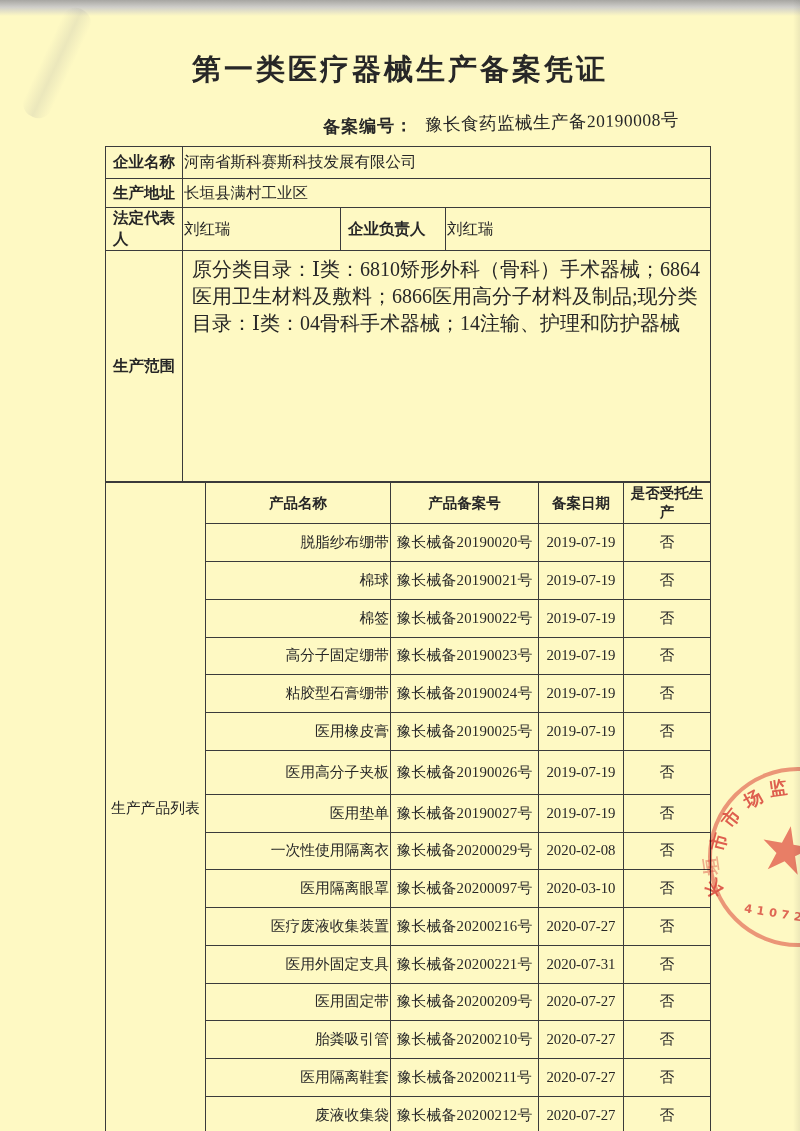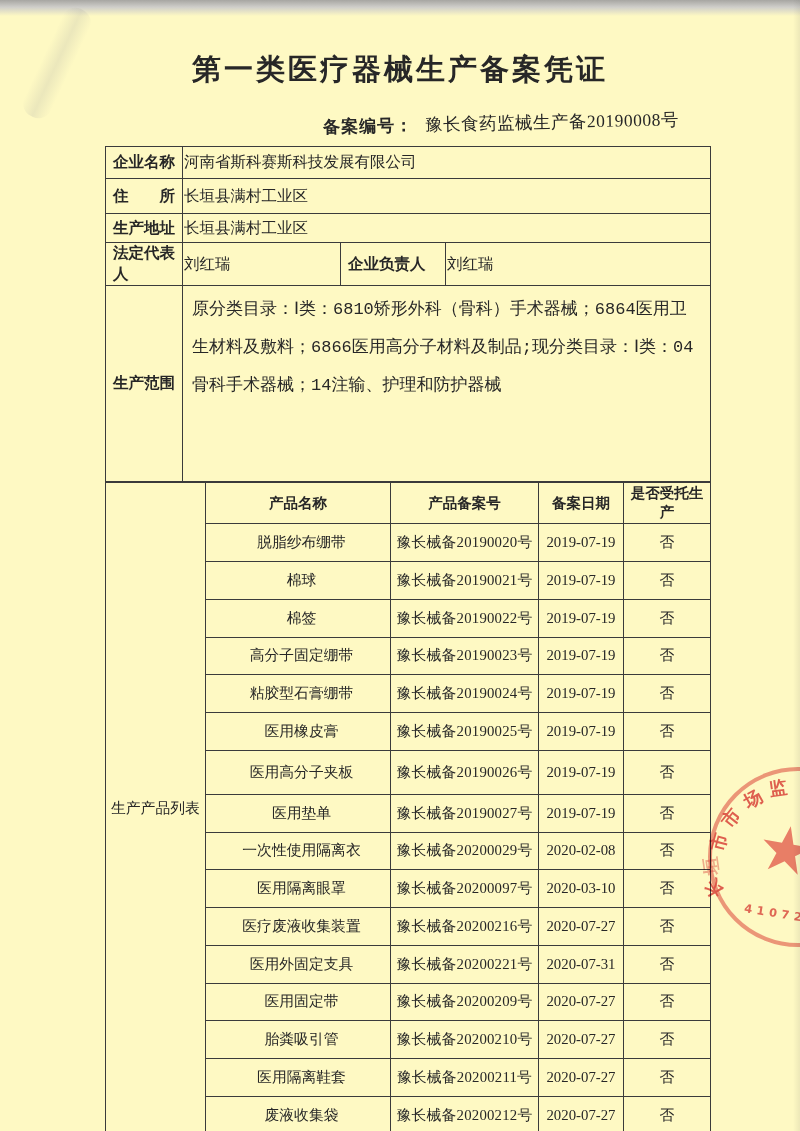--- a/index.html
+++ b/index.html
@@ -33,28 +33,28 @@
   .record-label { font-size:17px; font-weight:700; letter-spacing:1px; }
   .record-value { font-size:17.5px; margin-left:12px; letter-spacing:0.5px; }
 
   table { border-collapse:collapse; table-layout:fixed; }
   td { border:1.7px solid #3b3b3b; font-size:15.5px; overflow:hidden; }
 
   .info-table { position:absolute; left:105px; top:146px; width:605px; height:336px; }
   .info-table .lbl { font-weight:700; padding:0 4px 0 7px; }
   .info-table .val { }
   .info-table .scope-cell {
-    vertical-align:top; padding:5px 8px 0 9px; line-height:38px; font-size:17px;font-family:Liberation Mono, monospace;
+    vertical-align:top; padding:5px 8px 0 9px; line-height:27px; font-size:20px;
   }
 
   .product-table { position:absolute; left:105px; top:482px; width:605px; height:633px; }
   .product-table td { font-size:14.8px; }
   .section-lbl { font-weight:400; font-size:15px; padding-left:5px; vertical-align:middle;margin-top:17px; }
   .product-table .hdr { font-weight:700; text-align:center; font-size:14.5px; height:29px; }
-  .c-name { text-align:center; padding-left:8px; }
+  .c-name { text-align:right; padding-left:8px; }
   .c-regno { text-align:center; letter-spacing:0.2px; }
   .c-date { text-align:center; font-size:14.2px; }
   .c-entrust { text-align:center; }
 
   .stamp { position:absolute; inset:0; mix-blend-mode:multiply; pointer-events:none; }
   .stamp-circle {
     position:absolute; left:708px; top:767px; width:172px; height:172px;
     border:4px solid rgba(224,92,96,0.62); border-radius:50%;
   }
   .stamp-star {
@@ -90,24 +90,20 @@
     <colgroup>
         <col style="width:77px">
         <col style="width:158px">
         <col style="width:105px">
         <col style="width:265px">
       </colgroup>
     <tbody>
         <tr style="height:32px">
       <td class="lbl">企业名称</td>
       <td class="val" colspan="3">河南省斯科赛斯科技发展有限公司</td>
-    </tr>
-    <tr style="height:35px">
-      <td class="lbl">住　　所</td>
-      <td class="val" colspan="3">长垣县满村工业区</td>
     </tr>
     <tr style="height:29px">
       <td class="lbl">生产地址</td>
       <td class="val" colspan="3">长垣县满村工业区</td>
     </tr>
     <tr style="height:35px">
       <td class="lbl">法定代表人</td>
       <td class="val">刘红瑞</td>
       <td class="lbl">企业负责人</td>
       <td class="val">刘红瑞</td>

